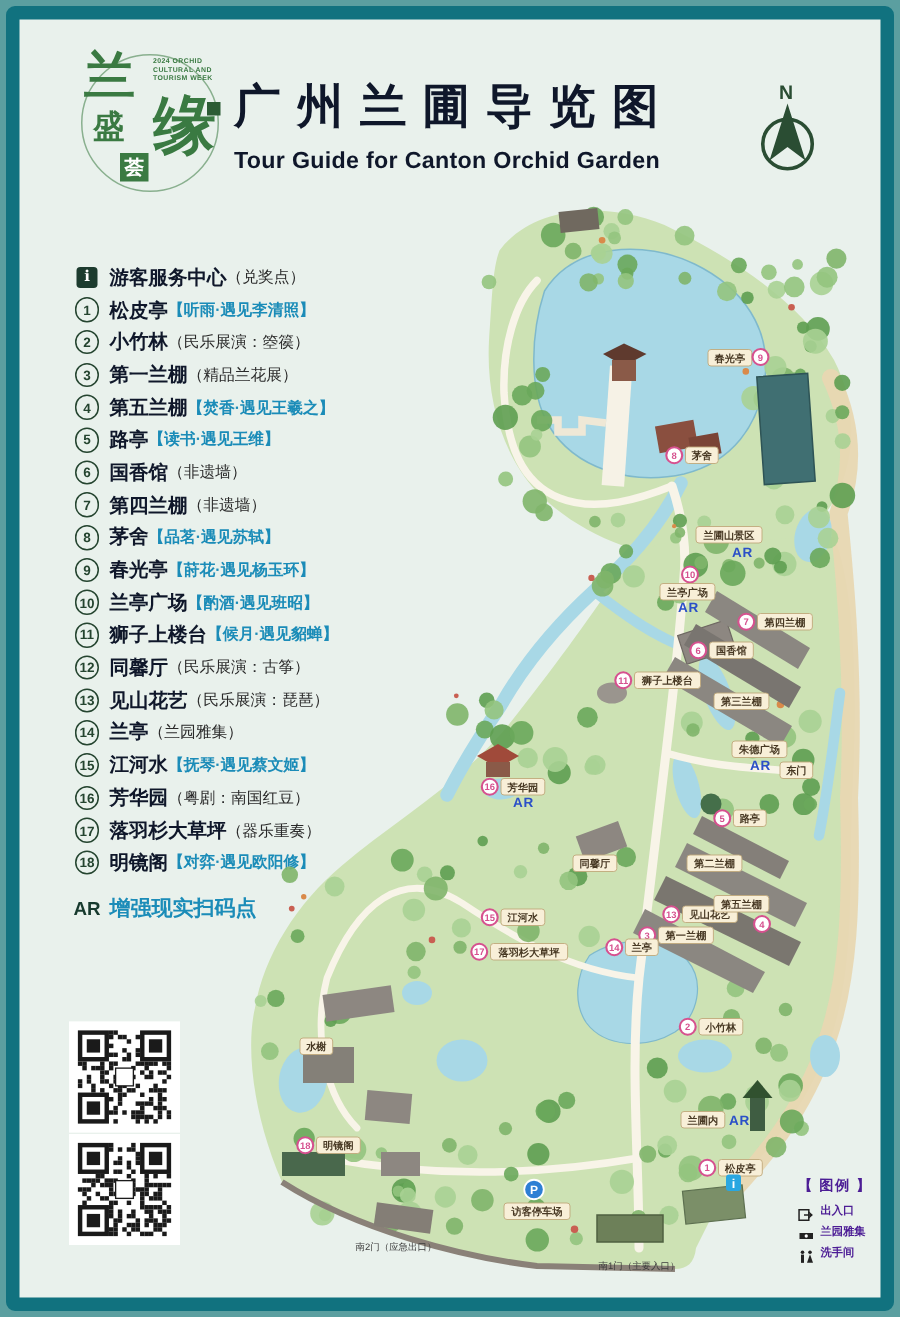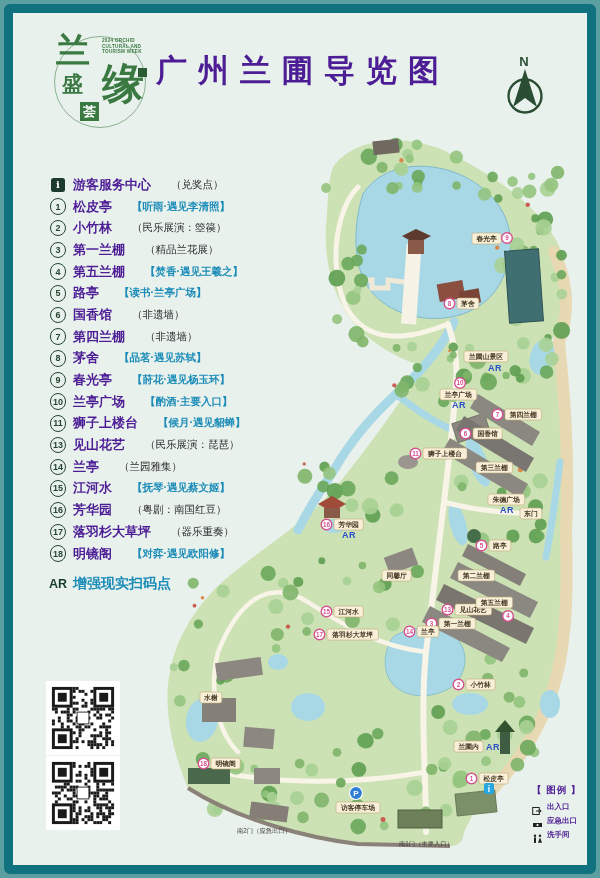--- a/index.html
+++ b/index.html
@@ -10,33 +10,33 @@
   .logo{position:absolute;left:50px;top:30px;width:104px;height:108px;color:#3a7a42;}
   .logo .ring{position:absolute;left:4px;top:6px;width:90px;height:90px;border:1.5px solid rgba(58,122,66,.55);border-radius:50%;}
   .logo .c1{position:absolute;left:6px;top:-2px;font-size:34px;font-weight:bold;font-family:"DejaVu Serif",serif;}
   .logo .c2{position:absolute;left:12px;top:40px;font-size:21px;font-weight:bold;font-family:"DejaVu Serif",serif;}
   .logo .c3{position:absolute;left:30px;top:72px;width:19px;height:19px;background:#3a7a42;color:#fff;
             font-size:13px;font-weight:bold;display:flex;align-items:center;justify-content:center;font-family:"DejaVu Serif",serif;}
   .logo .c4{position:absolute;left:52px;top:26px;font-size:42px;font-weight:bold;font-family:"DejaVu Serif",serif;}
   .logo .week{position:absolute;left:52px;top:8px;width:40px;font-size:4.6px;line-height:1.25;font-weight:bold;
               letter-spacing:.3px;text-transform:uppercase;}
   .logo .seal{position:absolute;left:88px;top:38px;width:9px;height:9px;background:#2c5c34;}
-  .titleblock{position:absolute;left:156px;top:50px;color:#4c1d95;}
+  .titleblock{position:absolute;left:156px;top:50px;color:#0f172a;}
   .titleblock h1{margin:0;font-size:31px;letter-spacing:11px;font-weight:bold;font-family:"DejaVu Serif",serif;white-space:nowrap;}
   .titleblock h2{margin:7px 0 0 0;font-size:15.5px;font-weight:bold;letter-spacing:.2px;white-space:nowrap;}
   .north{position:absolute;left:500px;top:52px;width:52px;height:72px;}
   
   .poilist{position:absolute;left:43px;top:174px;width:290px;}
   .prow{display:flex;align-items:center;height:21.7px;}
   .pmark{width:30px;display:flex;justify-content:center;flex:none;}
   .circ{width:14.5px;height:14.5px;border:1.4px solid #24442f;border-radius:50%;color:#24442f;
         font-size:9px;font-weight:bold;display:flex;align-items:center;justify-content:center;}
   .imark{width:13.5px;height:13.5px;background:#1c3b2e;border-radius:2.5px;color:#fff;
          font-size:10px;font-weight:bold;font-family:"DejaVu Serif",serif;display:flex;align-items:center;justify-content:center;}
-  .pname{font-size:13px;font-weight:bold;color:#4c1d95;margin-right:20px;white-space:nowrap;}
+  .pname{font-size:13px;font-weight:bold;color:#0f172a;margin-right:0;white-space:nowrap;}
   .pnote{font-size:10.5px;color:#2a2a2a;white-space:nowrap;text-align:right;}
   .pnote.bracket{color:#1b8cb8;font-weight:bold;}
   .arrow-row{margin-top:9px;}
   .arlabel{width:30px;text-align:center;font-size:12.5px;font-weight:bold;color:#173a2e;flex:none;}
   .artext{font-size:14px;font-weight:bold;color:#1b8cb8;}
   
   .qr{position:absolute;width:74px;height:74px;background:#fff;padding:0;}
   
   .keybox{position:absolute;left:532px;top:784px;width:72px;color:#4c1d95;}
   .keybox .kt{font-size:9.5px;font-weight:bold;letter-spacing:1px;margin-bottom:3px;}
@@ -55,20 +55,21 @@
   <div class="c1">兰</div>
   <div class="c2">盛</div>
   <div class="c3">荟</div>
   <div class="c4">缘</div>
   <div class="week">2024 ORCHID CULTURAL AND TOURISM WEEK</div>
   <div class="seal"></div>
 </div>
 
 <div class="titleblock">
   <h1>广州兰圃导览图</h1>
+  <h2>Tour Guide for Canton Orchid Garden</h2>
 </div>
 
 <svg class="north" viewBox="0 0 52 72">
   <text x="24" y="14" font-size="13" font-weight="bold" fill="#2a4d33" text-anchor="middle">N</text>
   <circle cx="25" cy="44" r="16.5" fill="none" stroke="#2a4d33" stroke-width="2.4"></circle>
   <path d="M25,17 L37,55 L25,46 L13,55 Z" fill="#2a4d33"></path>
 </svg>
 
 <div class="poilist">
   <div id="legend-rows">
@@ -105,21 +106,21 @@
           <span class="circ">4</span>
         </span>
         <span class="pname">第五兰棚</span>
         <span class="pnote bracket">【焚香·遇见王羲之】</span>
       </div>
       <div class="prow">
         <span class="pmark">
           <span class="circ">5</span>
         </span>
         <span class="pname">路亭</span>
-        <span class="pnote bracket">【读书·兰亭广场】</span>
+        <span class="pnote bracket">【读书·遇见王维】</span>
       </div>
       <div class="prow">
         <span class="pmark">
           <span class="circ">6</span>
         </span>
         <span class="pname">国香馆</span>
         <span class="pnote ">（非遗墙）</span>
       </div>
       <div class="prow">
         <span class="pmark">
@@ -140,28 +141,35 @@
           <span class="circ">9</span>
         </span>
         <span class="pname">春光亭</span>
         <span class="pnote bracket">【莳花·遇见杨玉环】</span>
       </div>
       <div class="prow">
         <span class="pmark">
           <span class="circ">10</span>
         </span>
         <span class="pname">兰亭广场</span>
-        <span class="pnote bracket">【酌酒·主要入口】</span>
+        <span class="pnote bracket">【酌酒·遇见班昭】</span>
       </div>
       <div class="prow">
         <span class="pmark">
           <span class="circ">11</span>
         </span>
         <span class="pname">狮子上楼台</span>
         <span class="pnote bracket">【候月·遇见貂蝉】</span>
+      </div>
+      <div class="prow">
+        <span class="pmark">
+          <span class="circ">12</span>
+        </span>
+        <span class="pname">同馨厅</span>
+        <span class="pnote ">（民乐展演：古筝）</span>
       </div>
       <div class="prow">
         <span class="pmark">
           <span class="circ">13</span>
         </span>
         <span class="pname">见山花艺</span>
         <span class="pnote ">（民乐展演：琵琶）</span>
       </div>
       <div class="prow">
         <span class="pmark">
@@ -949,21 +957,21 @@
             <rect x="0.7" y="1.5" width="6.5" height="7" fill="none" stroke="#222" stroke-width="1"></rect>
             <path d="M4,5 h5 M7,3 l2.2,2 L7,7" fill="none" stroke="#222" stroke-width="1"></path>
           </svg></span>
         <span class="klab">出入口</span>
       </div>
       <div class="krow">
         <span class="kicon"><svg viewBox="0 0 11 10" width="11" height="10">
             <path d="M1,3 h9 v4 h-9 z" fill="#222"></path>
             <circle cx="5.5" cy="5" r="1.1" fill="#fff"></circle>
           </svg></span>
-        <span class="klab">应急出口</span>
+        <span class="klab">兰园雅集</span>
       </div>
       <div class="krow">
         <span class="kicon"><svg viewBox="0 0 11 10" width="11" height="10">
             <circle cx="3" cy="1.8" r="1.2" fill="#222"></circle>
             <rect x="2" y="3.4" width="2" height="5.5" fill="#222"></rect>
             <circle cx="8" cy="1.8" r="1.2" fill="#222"></circle>
             <path d="M8,3.2 L10,8.8 H6 Z" fill="#222"></path>
           </svg></span>
         <span class="klab">洗手间</span>
       </div>

